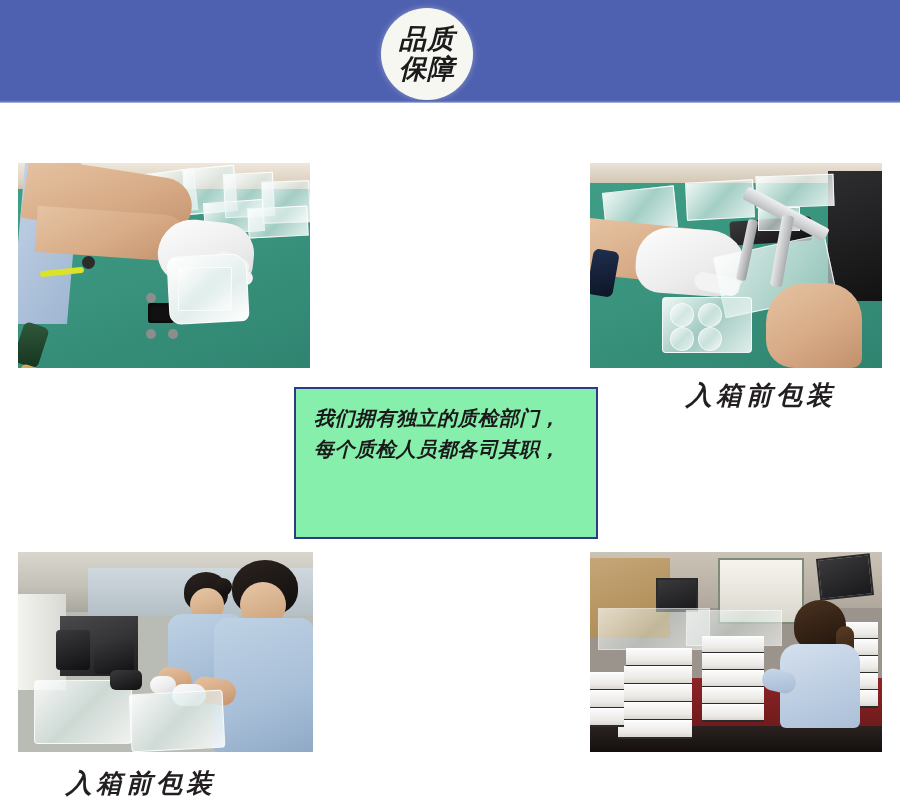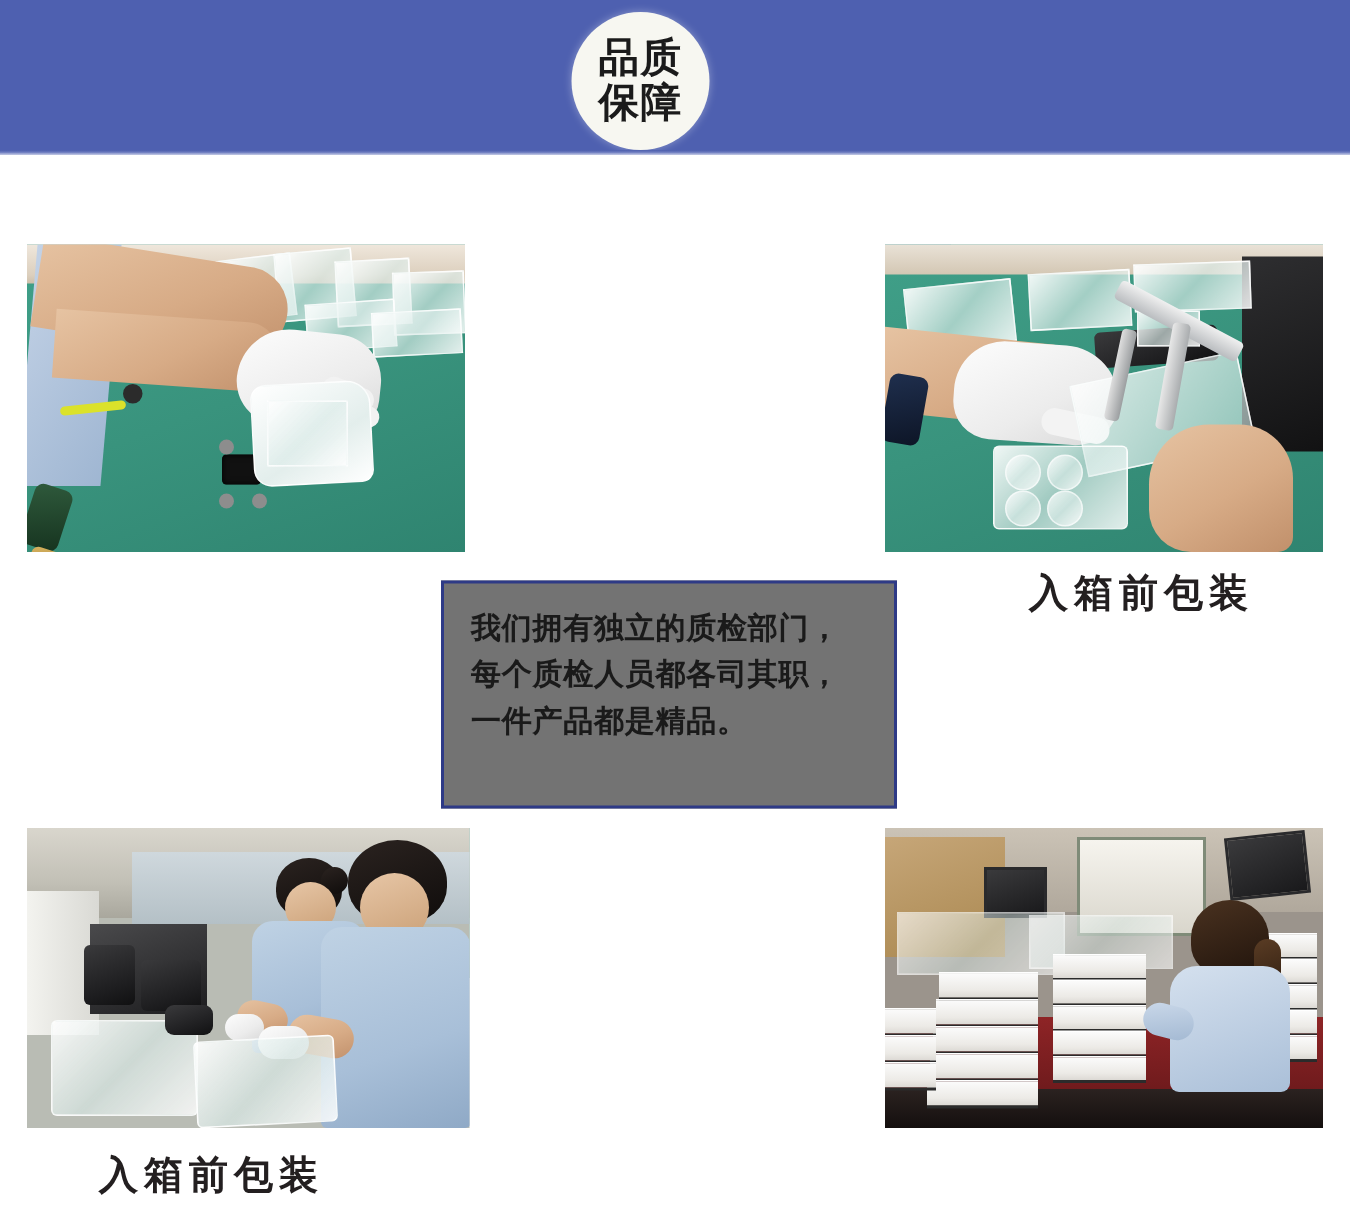--- a/index.html
+++ b/index.html
@@ -12,20 +12,21 @@
     height: 810px;
     font-family: "DejaVu Sans", sans-serif;
     overflow: hidden;
     position: relative;
   }
   .page {
     position: relative;
     width: 784px;
     height: 810px;
     background: #ffffff;
+    font-style: italic;
   }
 
   
   .banner {
     position: absolute;
     left: 0; top: 0;
     width: 900px;
     height: 103px;
     background: #4e60b0;
   }
@@ -203,21 +204,21 @@
   #caption-tr { left: 686px; top: 378px; }
   #caption-bl { left: 66px; top: 766px; }
   #caption-br { left: 686px; top: 766px; }
 
   
   .textbox {
     position: absolute;
     left: 294px; top: 387px;
     width: 304px; height: 152px;
     border: 2px solid #2e3a86;
-    background: #737373;
+    background: #86efac;
     box-sizing: border-box;
     padding: 14px 10px 10px 18px;
   }
   .textbox p {
     margin: 0;
     font-family: "DejaVu Serif", serif;
     font-weight: 700;
     font-size: 20px;
     line-height: 31px;
     color: #1a1a1a;
@@ -386,16 +387,15 @@
       </div>
     </div>
   </div>
 
   <div class="caption" id="caption-tr">入箱前包装</div>
   <div class="caption" id="caption-bl">入箱前包装</div>
 
   <div class="textbox">
     <p>我们拥有独立的质检部门，</p>
     <p>每个质检人员都各司其职，</p>
-    <p>一件产品都是精品。</p>
   </div>
 
 </div>
 
 </body></html>

